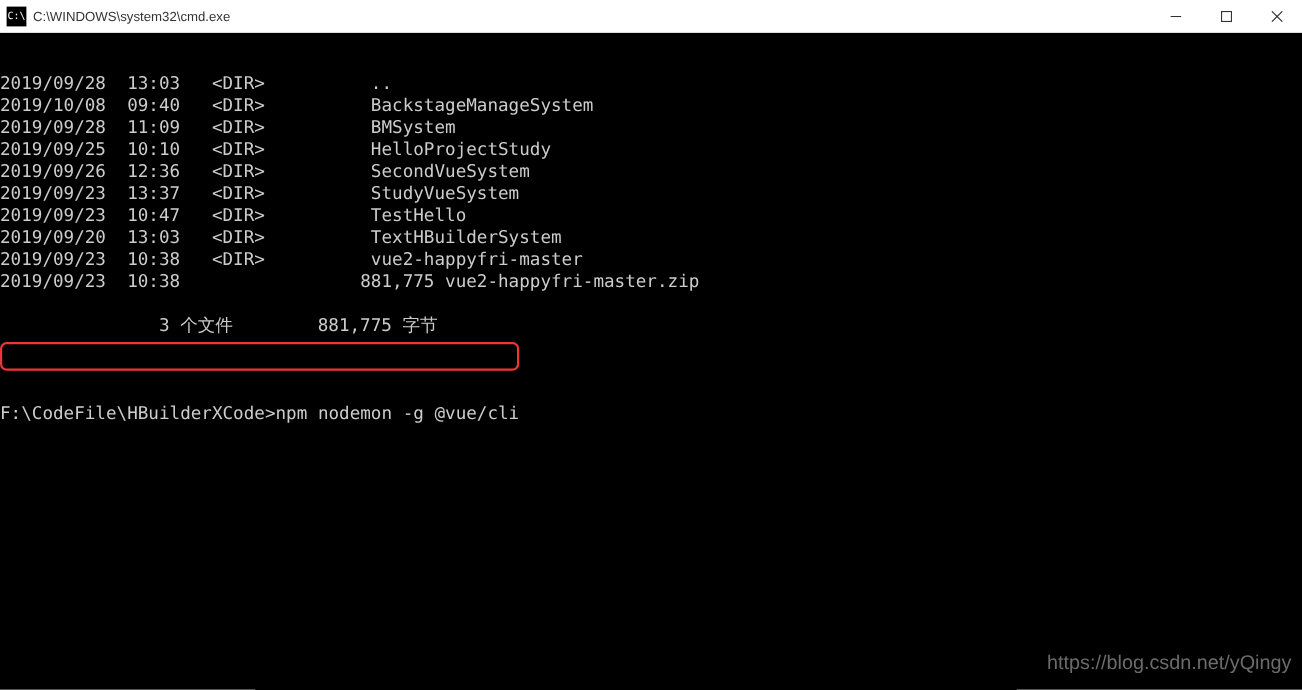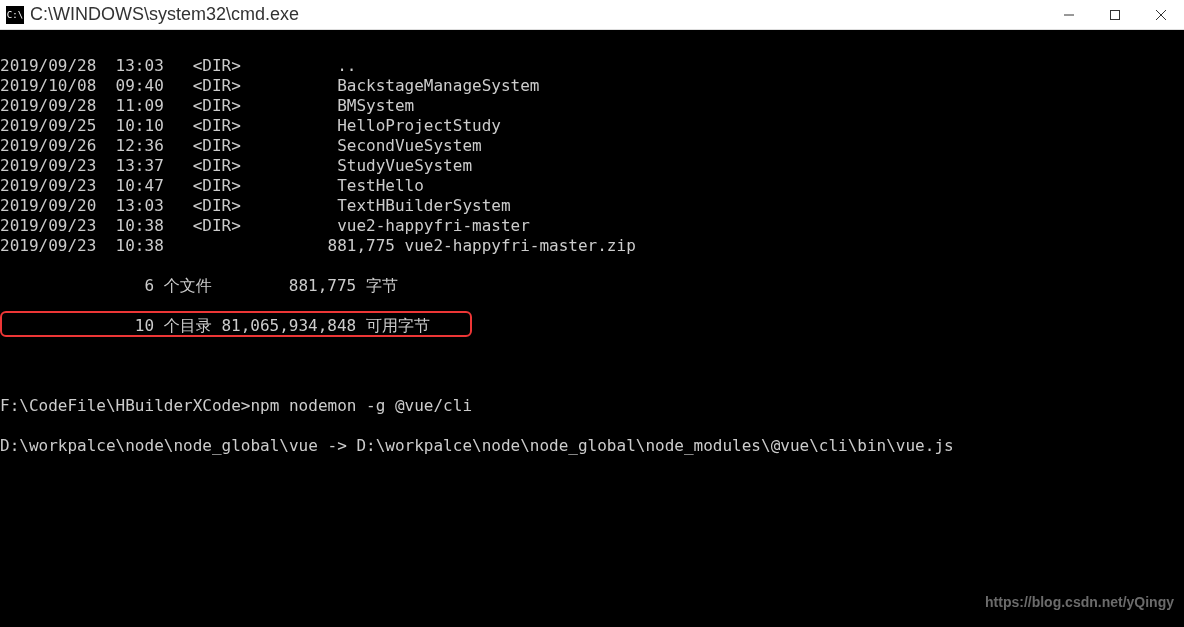--- a/index.html
+++ b/index.html
@@ -1,25 +1,25 @@
 <!DOCTYPE html>
 <html><head>
   <meta charset="utf-8">
   <style>
     * { margin: 0; padding: 0; box-sizing: border-box; }
     body { font-family: "Segoe UI", Arial, sans-serif; background: #fff; overflow: hidden; width: 1184px; height: 627px; }
     .titlebar { height: 30px; background: #fff; display: flex; align-items: center; border-bottom: 1px solid #ddd; }
     .titlebar-icon { width: 18px; height: 18px; background: #000; margin: 0 6px; display: flex; align-items: center; justify-content: center; color: #fff; font-size: 9px; font-family: monospace; }
-    .titlebar-text { font-size: 18px; color: #333; flex: 1; }
+    .titlebar-text { font-size: 12px; color: #333; flex: 1; }
     .window-controls { display: flex; }
     .wc-btn { width: 46px; height: 30px; display: flex; align-items: center; justify-content: center; color: #333; font-size: 11px; }
-    .terminal { background: #000; color: #ccc; font-family: "NSimSun", "SimSun", Consolas, monospace; font-size: 16px; line-height: 20px; padding: 6px 0 0 0; height: calc(100% - 30px); overflow: hidden; white-space: pre; position: relative; }
+    .terminal { background: #000; color: #ccc; font-family: "NSimSun", "SimSun", Consolas, monospace; font-size: 16px; line-height: 20px; padding: 16px 0 0 0; height: calc(100% - 30px); overflow: hidden; white-space: pre; position: relative; }
     .line { white-space: pre; }
     .highlight-box { border: 2px solid #ed3636; border-radius: 6px; position: absolute; }
-    .watermark { position: absolute; right: 10px; bottom: 15px; color: #999; font-size: 14px; font-family: Arial; opacity: 0.7; font-weight: bold; }
+    .watermark { position: absolute; right: 10px; bottom: 15px; color: #999; font-size: 18px; font-family: Arial; opacity: 0.7; }
   </style>
 </head>
 <body>
 
 <div class="titlebar">
   <div class="titlebar-icon">
       <span>C:\</span>
     </div>
   <div class="titlebar-text">C:\WINDOWS\system32\cmd.exe</div>
   <div class="window-controls">
@@ -37,25 +37,23 @@
       <svg width="10" height="10" viewBox="0 0 10 10">
           <line x1="0" y1="0" x2="10" y2="10" stroke="#333" stroke-width="1"></line>
           <line x1="10" y1="0" x2="0" y2="10" stroke="#333" stroke-width="1"></line>
         </svg>
     </div>
   </div>
 </div>
 
 <div class="terminal">
 <div id="dir-lines"><div class="line">2019/09/28  13:03   &lt;DIR&gt;          ..</div><div class="line">2019/10/08  09:40   &lt;DIR&gt;          BackstageManageSystem</div><div class="line">2019/09/28  11:09   &lt;DIR&gt;          BMSystem</div><div class="line">2019/09/25  10:10   &lt;DIR&gt;          HelloProjectStudy</div><div class="line">2019/09/26  12:36   &lt;DIR&gt;          SecondVueSystem</div><div class="line">2019/09/23  13:37   &lt;DIR&gt;          StudyVueSystem</div><div class="line">2019/09/23  10:47   &lt;DIR&gt;          TestHello</div><div class="line">2019/09/20  13:03   &lt;DIR&gt;          TextHBuilderSystem</div><div class="line">2019/09/23  10:38   &lt;DIR&gt;          vue2-happyfri-master</div><div class="line">2019/09/23  10:38                 881,775 vue2-happyfri-master.zip</div></div>
-<div class="line">               6 个文件        881,775 字节</div>
-<div class="line">              10 个目录 81,065,934,848 可用字节</div>
+<div class="line">               3 个文件        881,775 字节</div>
 <div class="line"> </div>
 <div class="line"><span>F:\CodeFile\HBuilderXCode&gt;</span><span>npm nodemon -g @vue/cli</span></div>
-<div class="line">D:\workpalce\node\node_global\vue -&gt; D:\workpalce\node\node_global\node_modules\@vue\cli\bin\vue.js</div>
 <div class="line"> </div>
 <div class="line"> </div>
 
 
 
 
 
 
 
 

